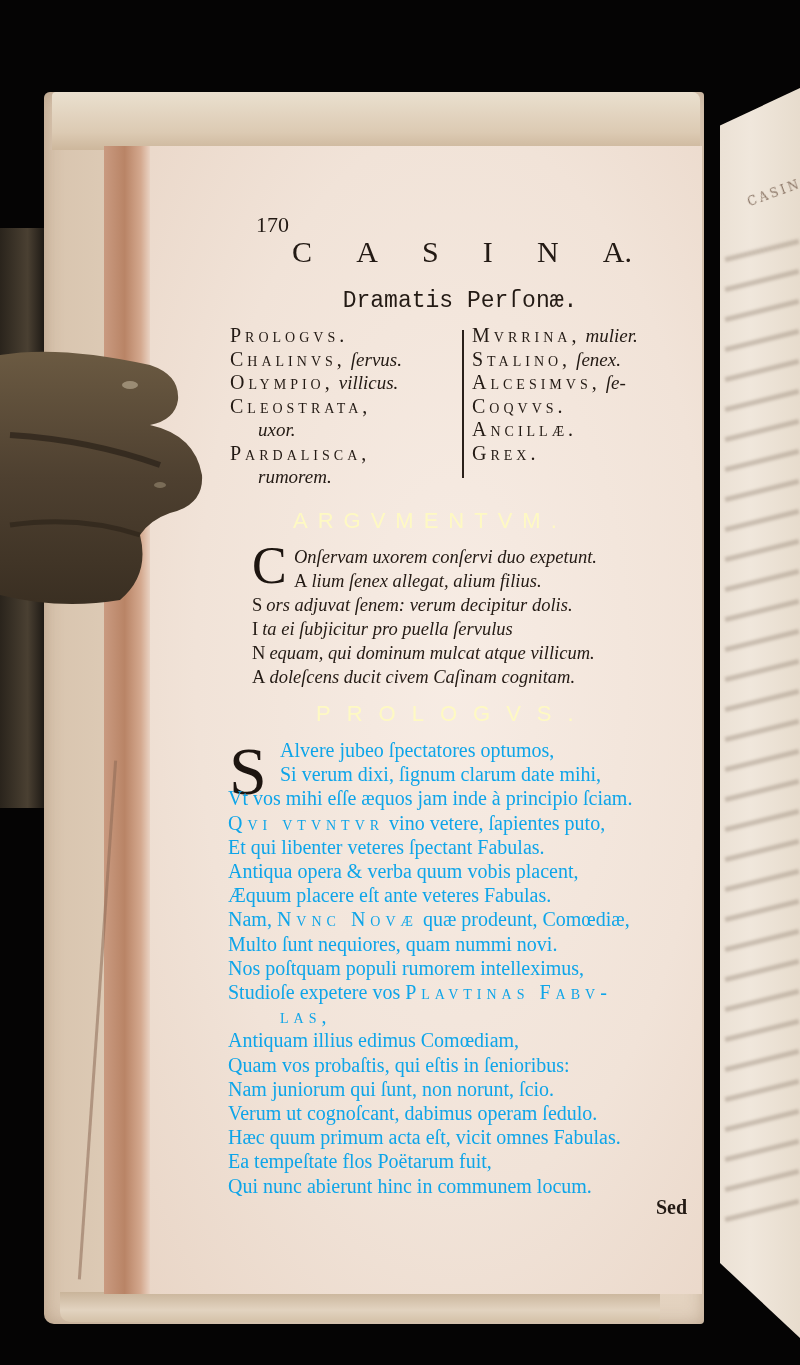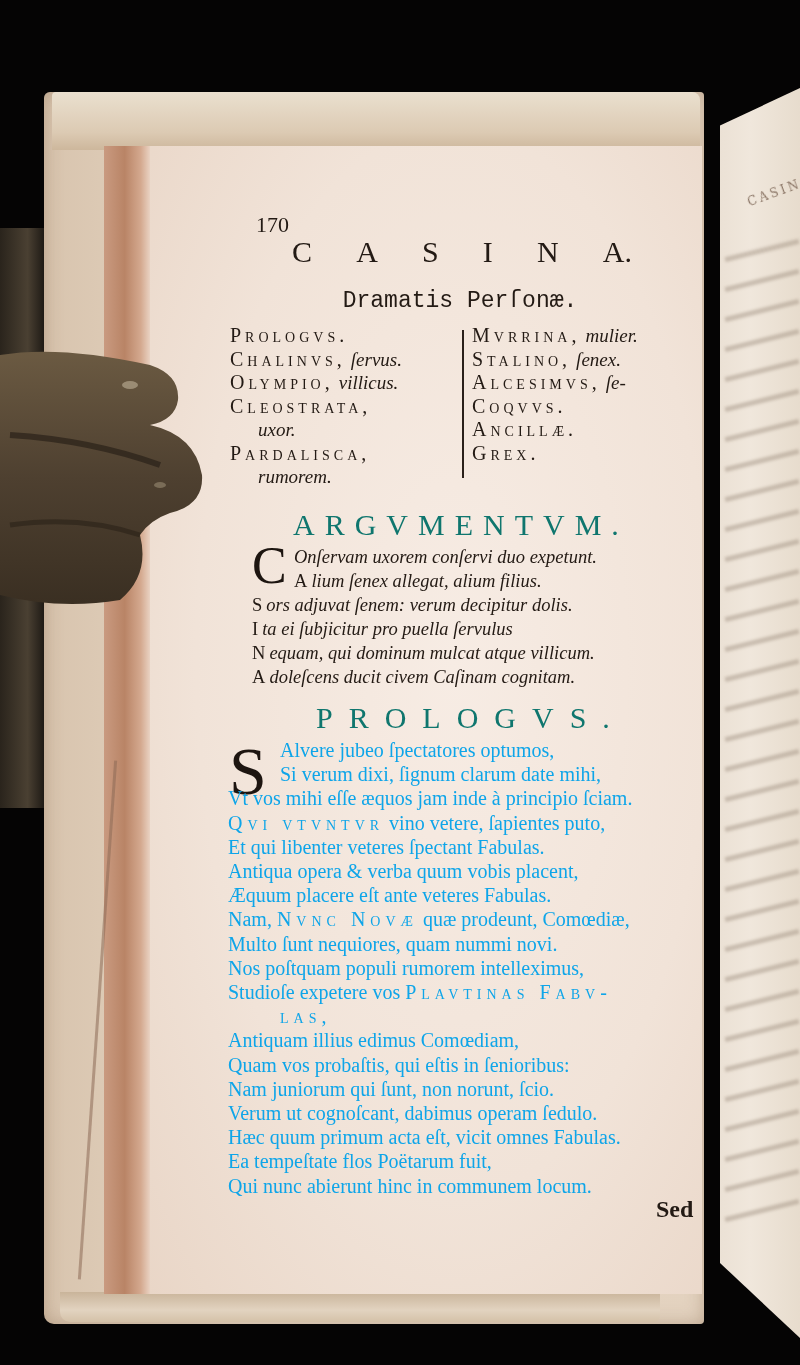--- a/index.html
+++ b/index.html
@@ -79,37 +79,37 @@
   .personae { position: absolute; left: 230px; top: 324px; width: 460px; height: 160px; font-family: "Liberation Serif", serif; }
   .col { position: absolute; top: 0; }
   .col.left { left: 0; width: 228px; }
   .col.right { left: 242px; width: 230px; }
   .divider { position: absolute; left: 232px; top: 6px; width: 2px; height: 148px; background: #2a201a; }
   .persona { font-size: 20px; line-height: 23.5px; white-space: nowrap; color: #231a14; }
   .persona .sc { letter-spacing: 4px; font-variant: small-caps; }
   .persona .role { font-style: italic; font-size: 19px; }
   .persona.cont { padding-left: 28px; }
 
-  .heading { font-family: Liberation Serif, serif; font-size: 30px; letter-spacing: 10px; color: #0f766e; position: absolute; }
+  .heading { font-family: Liberation Sans, sans-serif; font-size: 22px; letter-spacing: 10px; color: #fef9c3; position: absolute; }
   .argument-heading { left: 293px; top: 508px; }
   .prologue-heading { left: 316px; top: 701px; letter-spacing: 16px; }
 
   .arg-lines { position: absolute; left: 252px; top: 545px; width: 440px; font-family: "Liberation Serif", serif; font-style: italic; font-size: 18.5px; line-height: 24px; color: #231a14; }
   .dropcap-c { position: absolute; left: 252px; top: 540px; font-size: 52px; line-height: 52px; font-family: "Liberation Serif", serif; color: #1d1510; }
   .arg-line { white-space: nowrap; }
   .arg-line .init { font-style: normal; margin-right: 4px; }
   .arg-line.indent { padding-left: 36px; }
 
   .pro-lines { position: absolute; left: 228px; top: 738px; width: 470px; font-family: Liberation Serif, serif; font-size: 20px; line-height: 24.2px; color: #0ea5e9; }
   .dropcap-s { position: absolute; left: 229px; top: 736px; font-size: 68px; line-height: 70px; font-family: "Liberation Serif", serif; color: #1d1510; }
   .pro-line { white-space: nowrap; }
   .pro-line.indent { padding-left: 52px; }
   .pro-line.deep { padding-left: 52px; }
   .pro-line .sc { font-variant: small-caps; letter-spacing: 5px; }
-  .catchword { position: absolute; left: 656px; top: 1196px; font-family: "Liberation Serif", serif; font-size: 24px; font-weight: bold; color: #231a14; }
+  .catchword { position: absolute; left: 656px; top: 1196px; font-family: "Liberation Serif", serif; font-size: 20px; font-weight: bold; color: #231a14; }
 </style>
 </head>
 <body>
 
 <div class="scene">
   <div class="left-dark"></div>
   <div class="cover"></div>
   <div class="cover-top"></div>
   <div class="cover-bottom"></div>
   <div class="gutter"></div>

